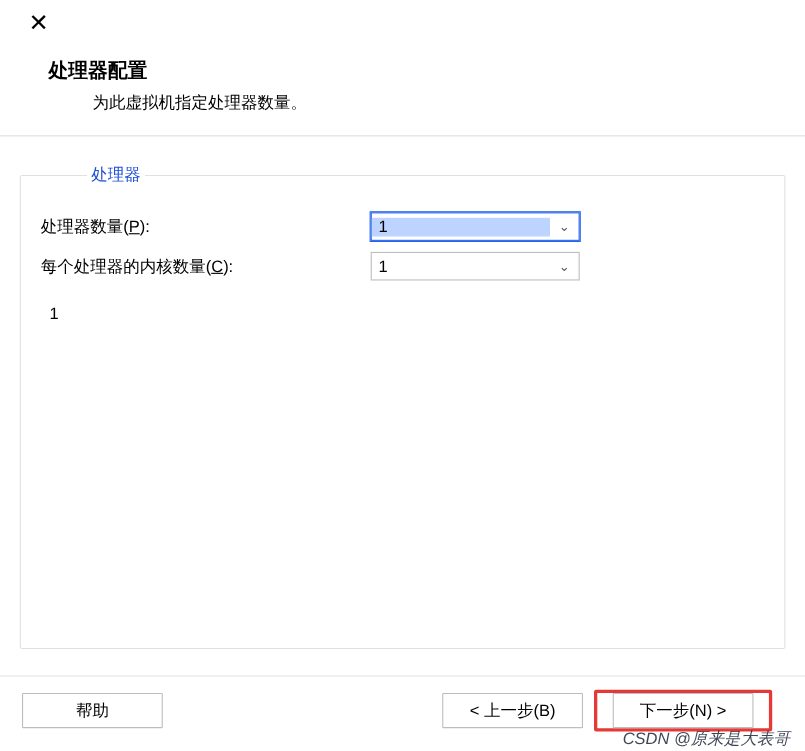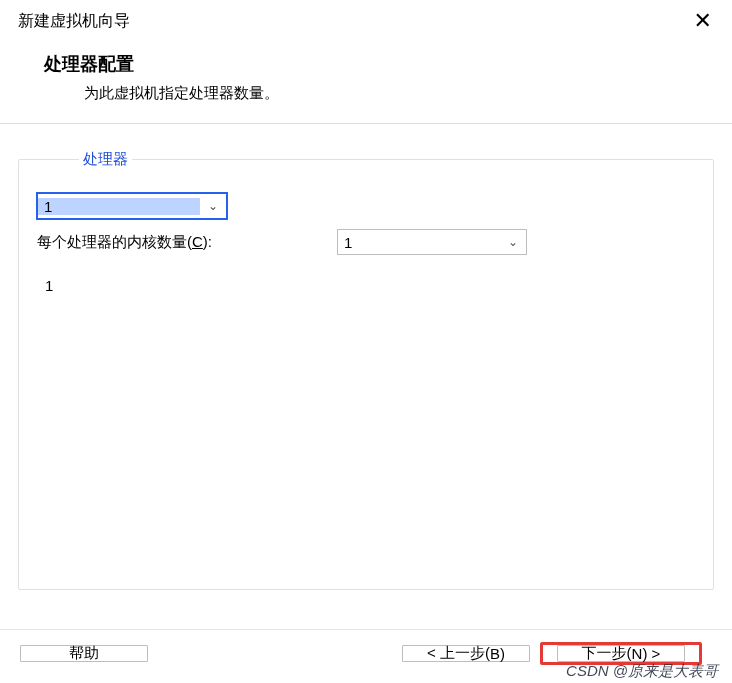--- a/index.html
+++ b/index.html
@@ -111,21 +111,21 @@
     left: 0;
     right: 0;
     bottom: 0;
     padding: 12px 20px 18px 20px;
     border-top: 1px solid #e5e5e5;
     display: flex;
     align-items: center;
   }
   .btn {
     min-width: 128px;
-    height: 17px;
+    height: 32px;
     border: 1px solid #bdbdbd;
     background: #fff;
     font-size: 15px;
     display: inline-flex;
     align-items: center;
     justify-content: center;
     cursor: pointer;
     padding: 0 14px;
     box-sizing: border-box;
     border-radius: 1px;
@@ -151,34 +151,36 @@
     font-style: italic;
     pointer-events: none;
   }
 </style>
 </head>
 <body>
 
 <div class="window">
 
   <div class="titlebar">
-    <span class="title">新建虚拟机向导</span>
     <span class="close-icon">✕</span>
   </div>
 
   <div class="header-block">
     <div class="hdr-title">处理器配置</div>
     <div class="hdr-sub">为此虚拟机指定处理器数量。</div>
   </div>
 
   <div class="content">
     <fieldset class="proc">
       <legend>处理器</legend>
 
       <div class="row">
+        <div class="label">
+          <span>处理器数量(</span><span class="underline-key">P</span><span>):</span>
+        </div>
         <div class="combo active">
           <span class="combo-val">1</span>
           <span class="combo-arrow">⌄</span>
         </div>
       </div>
 
       <div class="row">
         <div class="label">
           <span>每个处理器的内核数量(</span><span class="underline-key">C</span><span>):</span>
         </div>

